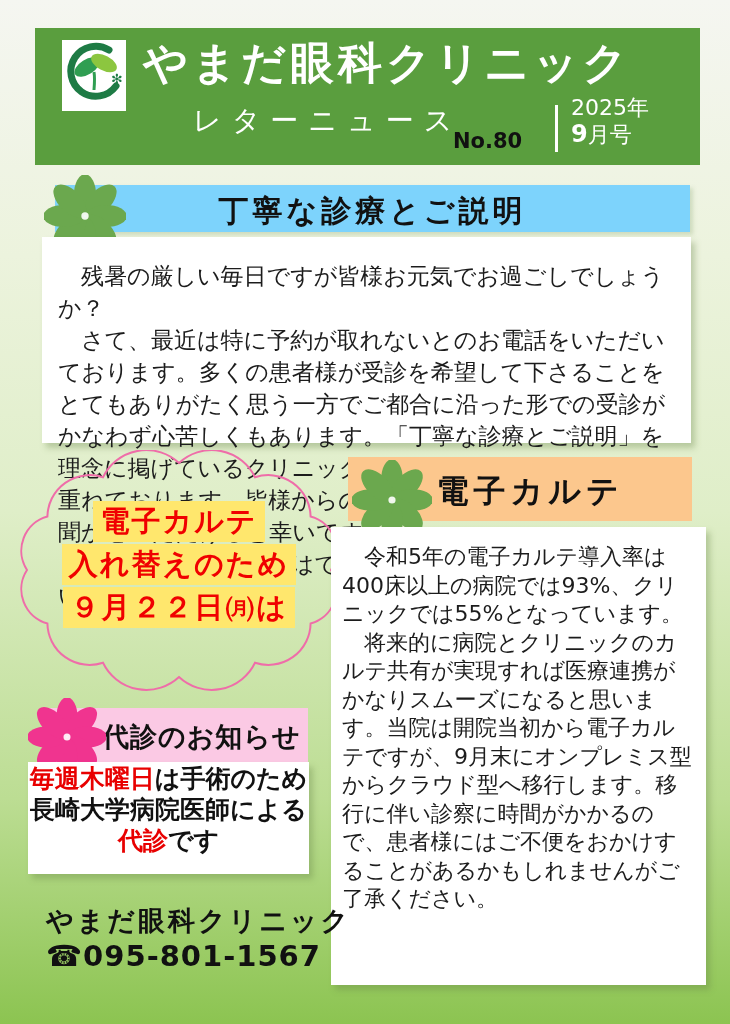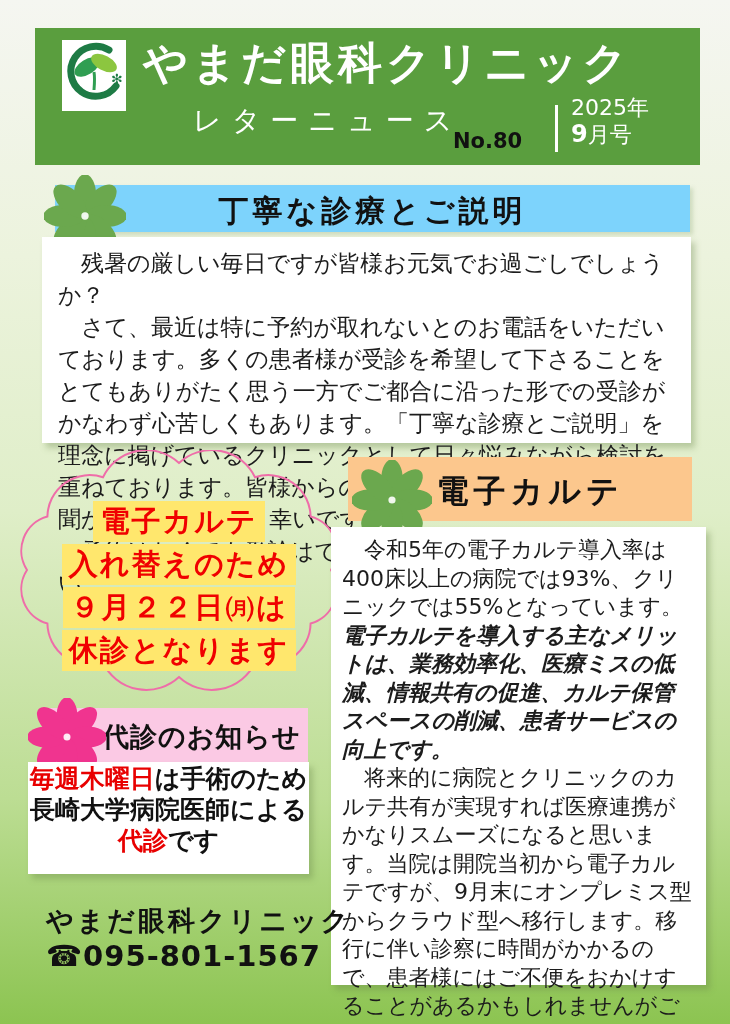--- a/index.html
+++ b/index.html
@@ -19,33 +19,33 @@
   .issue-date{left:536px;top:66px;color:#ffffff;font-size:22px;line-height:27px;white-space:nowrap;}
   .issue-date b{font-size:24px;}
   
   .flower{pointer-events:none;}
   .flower-green{color:#6ba84e;}
   .flower-pink{color:#f0348f;}
   
   .sec1-bar{left:55px;top:185px;width:635px;height:47px;background:#7dd3fc;box-shadow:3px 3px 4px rgba(120,150,90,.25);}
   .sec1-title{width:100%;text-align:center;margin-top:6px;font-size:30px;font-weight:800;color:#111;letter-spacing:4px;}
   .box1{left:42px;top:237px;width:649px;height:206px;background:#ffffff;box-shadow:4px 5px 6px rgba(100,130,70,.35);
-        box-sizing:border-box;padding:10px 16px 0 16px;}
+        box-sizing:border-box;padding:23px 16px 0 16px;}
   .box1 p{margin:0;font-size:23px;line-height:32px;color:#1c1c1c;font-weight:500;}
   
   .cloud-wrap{left:16px;top:450px;width:326px;height:244px;}
   .cloud-wrap svg{position:absolute;left:0;top:0;}
   .cloud-text{position:absolute;left:0;top:50px;width:100%;text-align:center;}
   .cloud-text .hl{display:inline-block;background:#ffe76d;color:#f00000;font-size:29px;font-weight:800;
                   line-height:37px;padding:2px 7px;margin:1px 0;letter-spacing:2px;white-space:nowrap;}
   
   .ehr-bar{left:348px;top:457px;width:344px;height:64px;background:#fcc78d;}
   .ehr-title{width:100%;text-align:center;margin-top:13px;font-size:32px;font-weight:800;color:#111;letter-spacing:5px;padding-left:20px;box-sizing:border-box;}
   .box2{left:331px;top:527px;width:375px;height:458px;background:#ffffff;box-shadow:4px 5px 6px rgba(100,130,70,.35);
-        box-sizing:border-box;padding:9px 11px 0 11px;}
+        box-sizing:border-box;padding:16px 11px 0 11px;}
   .box2 p{margin:0;font-size:22px;line-height:28.5px;color:#1c1c1c;font-weight:500;}
   .box2 p.emphasis{font-weight:800;font-style:italic;}
   
   .sub-bar{left:44px;top:708px;width:264px;height:62px;background:#fbc9e4;}
   .sub-title{margin:11px 0 0 58px;font-size:27px;font-weight:800;color:#111;letter-spacing:1px;white-space:nowrap;}
   .sub-card{left:28px;top:762px;width:281px;height:112px;background:#ffffff;box-shadow:4px 5px 6px rgba(100,130,70,.35);
             box-sizing:border-box;padding-top:1px;text-align:center;}
   .sub-card div{font-size:25px;line-height:31px;font-weight:800;color:#111;white-space:nowrap;}
   .red{color:#e80000;}
   
@@ -109,34 +109,32 @@
 </div>
 
 <div class="abs cloud-wrap">
   <svg width="326" height="244" viewBox="0 0 326 244">
     <path id="cloud-path" fill="none" stroke="#ef6da9" stroke-width="2" d="M163.0,13.0 A48.0,48.0 0 0 1 239.0,27.3 A42.2,42.2 0 0 1 294.6,66.5 A35.5,35.5 0 0 1 315.0,120.0 A35.5,35.5 0 0 1 294.6,173.5 A42.2,42.2 0 0 1 239.0,212.7 A48.0,48.0 0 0 1 163.0,227.0 A48.0,48.0 0 0 1 87.0,212.7 A42.2,42.2 0 0 1 31.4,173.5 A35.5,35.5 0 0 1 11.0,120.0 A35.5,35.5 0 0 1 31.4,66.5 A42.2,42.2 0 0 1 87.0,27.3 A48.0,48.0 0 0 1 163.0,13.0 Z"></path>
   </svg>
   <div class="cloud-text">
     <span class="hl">電子カルテ</span><br>
     <span class="hl">入れ替えのため</span><br>
     <span class="hl">９月２２日㈪は</span><br>
-    <span class="hl">休診となります</span>
   </div>
 </div>
 
 <div class="abs ehr-bar">
   <div class="ehr-title">電子カルテ</div>
 </div>
 <svg class="abs flower flower-green" style="left:349px;top:460px" width="86" height="80" viewBox="0 0 100 100">
     <use href="#flower8"></use>
   </svg>
 
 <div class="abs box2">
   <p>　令和5年の電子カルテ導入率は400床以上の病院では93%、クリニックでは55%となっています。</p>
-  <p class="emphasis">電子カルテを導入する主なメリットは、業務効率化、医療ミスの低減、情報共有の促進、カルテ保管スペースの削減、患者サービスの向上です。</p>
   <p>　将来的に病院とクリニックのカルテ共有が実現すれば医療連携がかなりスムーズになると思います。当院は開院当初から電子カルテですが、9月末にオンプレミス型からクラウド型へ移行します。移行に伴い診察に時間がかかるので、患者様にはご不便をおかけすることがあるかもしれませんがご了承ください。</p>
 </div>
 
 <div class="abs sub-bar">
   <div class="sub-title">代診のお知らせ</div>
 </div>
 <svg class="abs flower flower-pink" style="left:26px;top:698px" width="82" height="78" viewBox="0 0 100 100">
     <use href="#flower8"></use>
   </svg>
 

